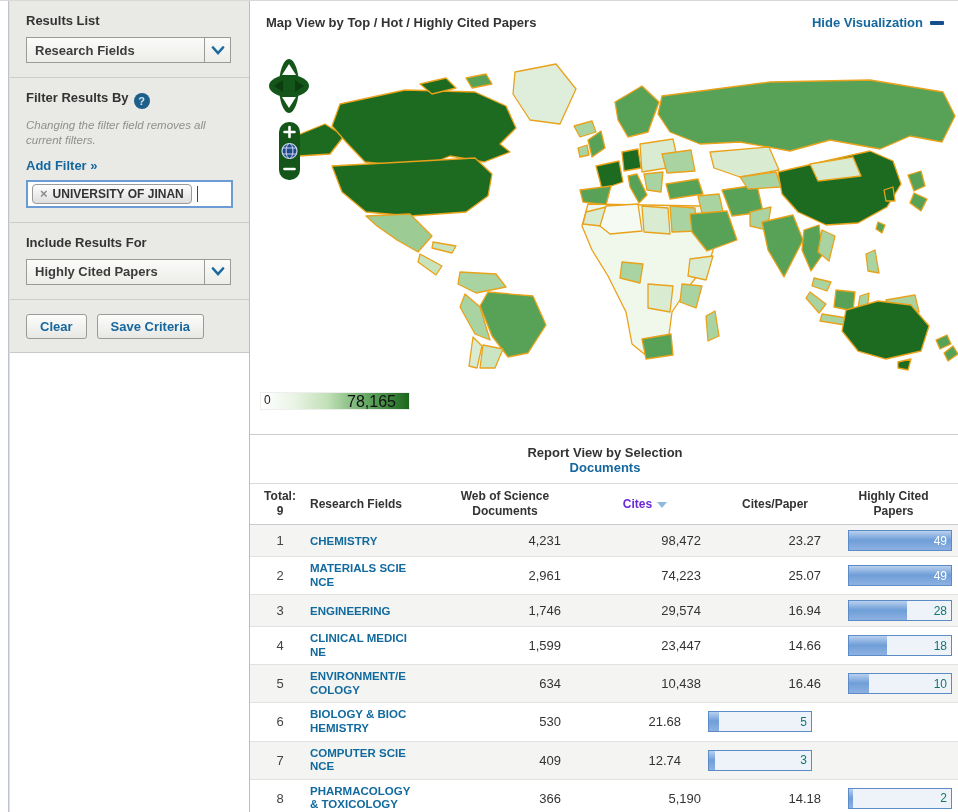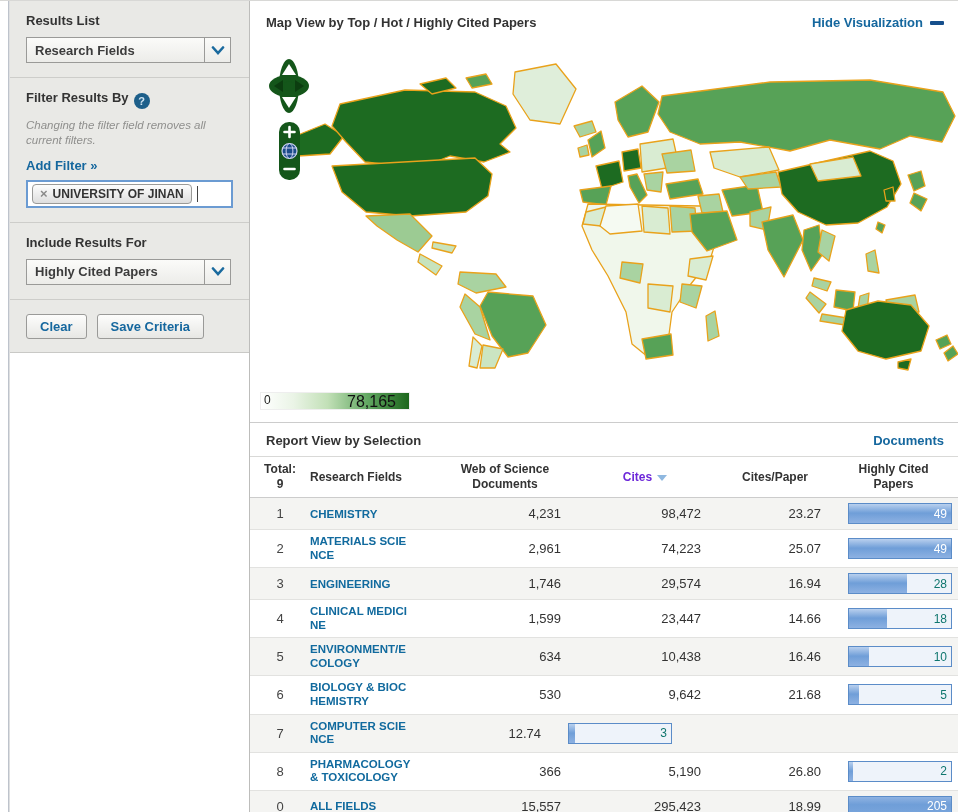--- a/index.html
+++ b/index.html
@@ -49,21 +49,21 @@
   .map-controls { position:absolute; left:18px; top:16px; z-index:5; }
 
   .legend-row { position:relative; height:28px; }
   .legend-bar { position:absolute; left:10px; top:4px; width:150px; height:18px;
     background:linear-gradient(to right,#ffffff,#eaf4e6 22%,#c2e0b7 45%,#62a862 72%,#1c661c 100%);
     border:1px solid #eee; }
   .legend-min { position:absolute; left:14px; top:5px; font-size:12px; color:#222; }
   .legend-max { position:absolute; left:97px; top:5px; font-size:16px; color:#111; }
 
   .report-header { display:flex; justify-content:space-between; align-items:center;
-    border-top:1px solid #ccc; padding:10px 14px 8px 16px; margin-top:6px; }
+    border-top:1px solid #ccc; padding:10px 14px 8px 16px; margin-top:18px;flex-direction:column; }
   .report-title { font-size:13px; font-weight:bold; color:#333; }
   .customize { font-size:13px; }
 
   
   .table { width:100%; font-size:13px; }
   .thead { display:flex; align-items:center; border-top:1px solid #d9d9d7; border-bottom:1px solid #ccc;
     min-height:38px; font-weight:bold; font-size:12px; color:#333; }
   .trow { display:flex; align-items:center; border-top:1px solid #e2e2e0; }
   .trow:first-child { border-top:none; }
   .trow:nth-child(odd) { background:#f4f4f2; }
@@ -357,46 +357,46 @@
               <div class="gauge">
                 <div class="gauge-fill" style="width:20%"></div>
                 <span class="gauge-label">10</span>
               </div>
             </div>
           </div>
           <div class="trow">
             <div class="td col-rank rank">6</div>
             <div class="td col-field"><a class="field-link">BIOLOGY &amp; BIOCHEMISTRY</a></div>
             <div class="td col-docs num">530</div>
-            <div class="td col-cites num">9,642</div>
             <div class="td col-cpp num">21.68</div>
             <div class="td col-gauge">
               <div class="gauge">
                 <div class="gauge-fill" style="width:10%"></div>
                 <span class="gauge-label">5</span>
               </div>
             </div>
           </div>
           <div class="trow">
             <div class="td col-rank rank">7</div>
             <div class="td col-field"><a class="field-link">COMPUTER SCIENCE</a></div>
+            <div class="td col-docs num">409</div>
             <div class="td col-cpp num">12.74</div>
             <div class="td col-gauge">
               <div class="gauge">
                 <div class="gauge-fill" style="width:6%"></div>
                 <span class="gauge-label">3</span>
               </div>
             </div>
           </div>
           <div class="trow">
             <div class="td col-rank rank">8</div>
             <div class="td col-field"><a class="field-link">PHARMACOLOGY &amp; TOXICOLOGY</a></div>
             <div class="td col-docs num">366</div>
             <div class="td col-cites num">5,190</div>
-            <div class="td col-cpp num">26.80</div>
+            <div class="td col-cpp num">14.18</div>
             <div class="td col-gauge">
               <div class="gauge">
                 <div class="gauge-fill" style="width:4%"></div>
                 <span class="gauge-label">2</span>
               </div>
             </div>
           </div>
           <div class="trow">
             <div class="td col-rank rank">0</div>
             <div class="td col-field"><a class="field-link">ALL FIELDS</a></div>

